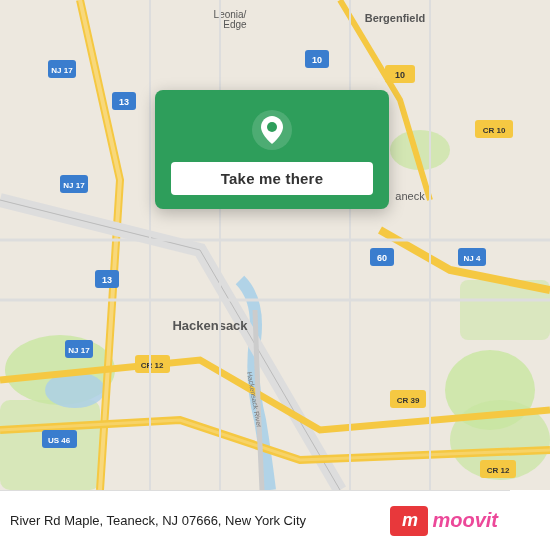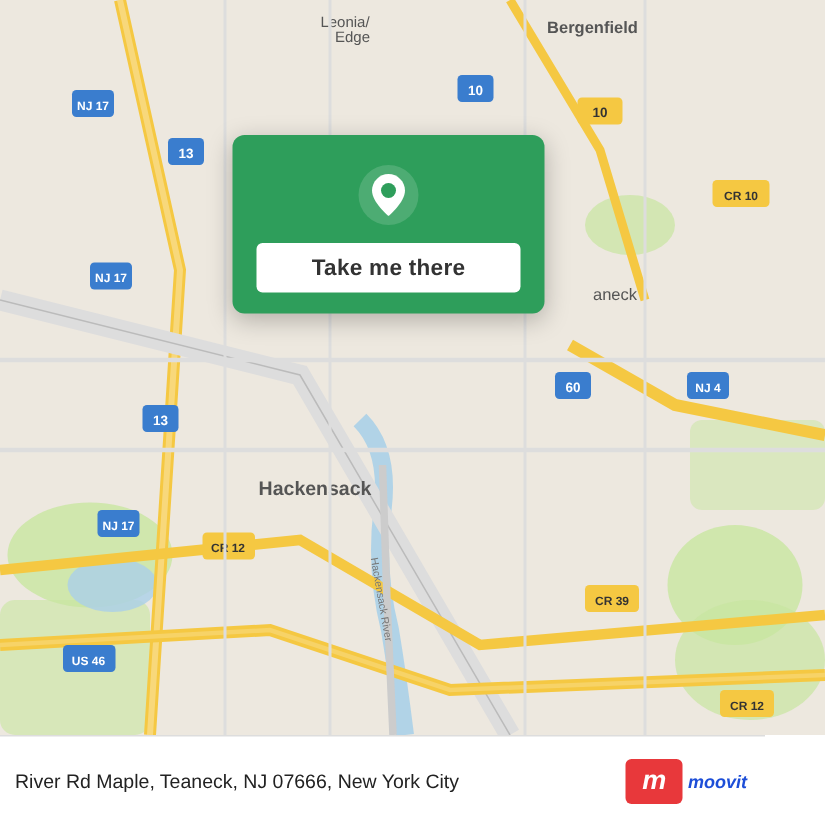--- a/index.html
+++ b/index.html
@@ -19,21 +19,21 @@
       height: 100%;
       position: absolute;
       top: 0; left: 0;
     }
 
     
     .location-card {
       position: absolute;
       top: 90px;
       left: 155px;
-      width: 208px;
+      width: 234px;
       background: #2e9e5b;
       border-radius: 8px;
       display: flex;
       flex-direction: column;
       align-items: center;
       padding: 18px 16px 14px 16px;
       box-shadow: 0 4px 16px rgba(0,0,0,0.25);
       z-index: 10;
     }
 
@@ -95,23 +95,23 @@
       align-items: center;
       justify-content: center;
       color: white;
       font-size: 18px;
       font-weight: 900;
       font-style: italic;
       letter-spacing: -1px;
     }
 
     .moovit-text {
-      font-size: 12px;
+      font-size: 20px;
       font-weight: 700;
-      color: #1d4ed8;
+      color: #ec4899;
       font-style: italic;
       text-align: center;
     }
 
     .osm-credit {
       position: absolute;
       bottom: 62px;
       left: 6px;
       font-size: 9px;
       color: #555;

